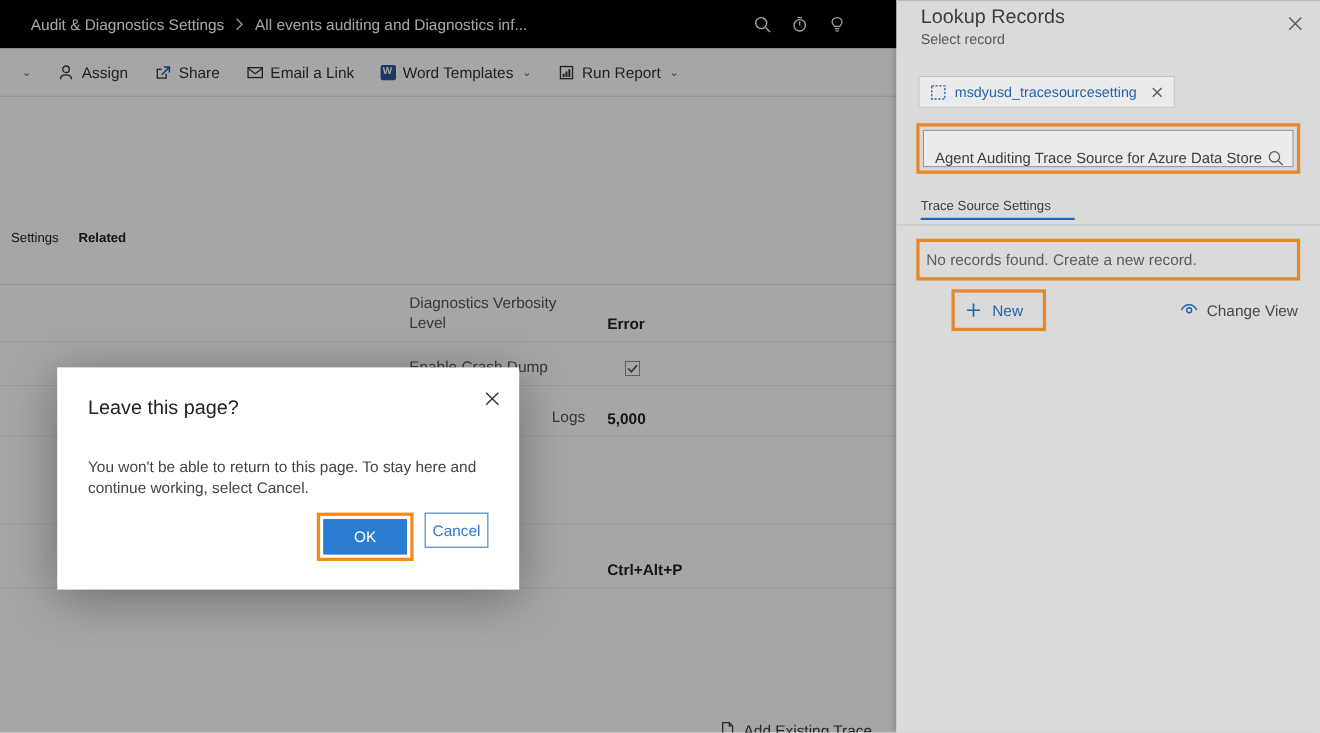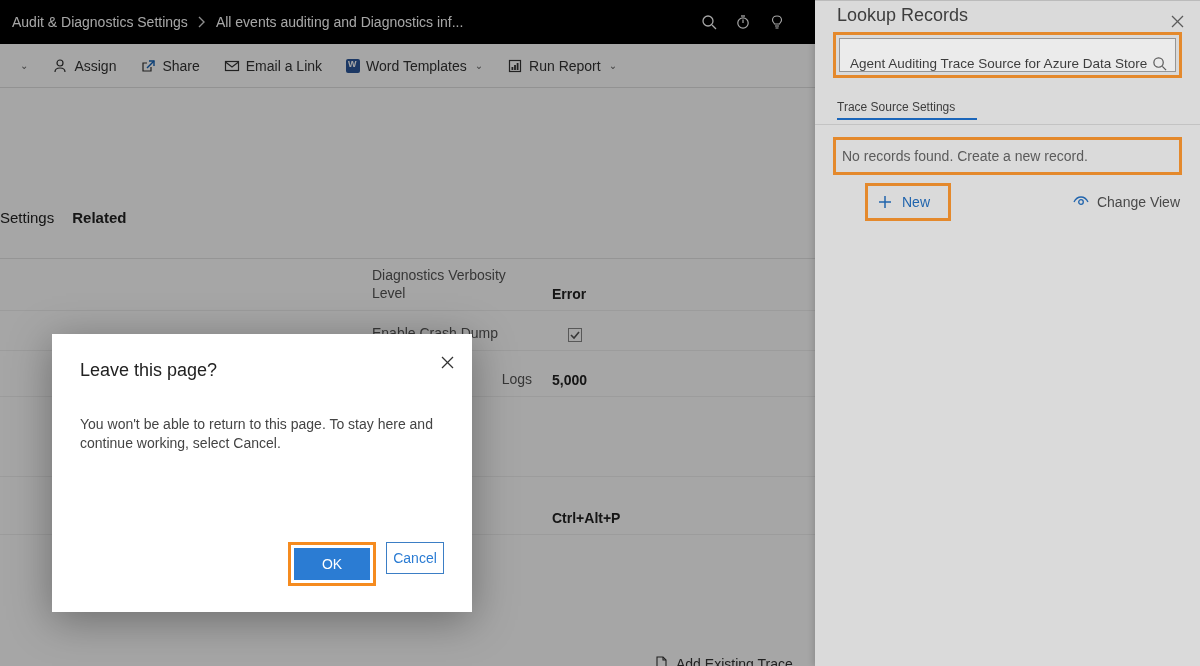--- a/index.html
+++ b/index.html
@@ -19,41 +19,41 @@
     width: 815px;
     height: 666px;
     background: #fff;
   }
   .top-bar {
     height: 44px;
     background: #000;
     color: #fff;
     display: flex;
     align-items: center;
-    padding: 0 12px;
+    padding: 0 28px;
     font-size: 14px;
   }
   .top-bar .crumb { white-space: nowrap; }
   .top-bar .chev { margin: 0 10px; opacity: 0.85; }
   .top-bar .spacer { flex: 1; }
   .top-bar .top-icon { width: 34px; text-align: center; font-size: 16px; }
   .cmd-bar {
     height: 44px;
     background: #fff;
     border-bottom: 1px solid #e1e1e1;
     display: flex;
     align-items: center;
     padding: 0 8px;
     gap: 4px;
   }
   .cmd-item { display: flex; align-items: center; gap: 6px; padding: 6px 10px; color: #333; font-size: 14px; cursor: pointer; }
   .cmd-item svg, .cmd-item .ic { width: 16px; height: 16px; display: inline-block; }
   .chev-down { font-size: 10px; color: #666; margin-left: 2px; }
   .content-body { padding-top: 68px; position: relative; height: calc(100% - 88px); }
-  .tabs { position: absolute; left: 0; top: 115px; display: flex; gap: 18px; padding-left: 0; font-size: 15px;}
+  .tabs { position: absolute; left: 0; top: 115px; display: flex; gap: 18px; padding-left: 10px; font-size: 12px;}
   .tab { padding: 6px 0; color: #222; }
   .form-area {
     position: absolute;
     left: 0; right: 0;
     top: 65px;
     border-top: 1px solid #e5e5e5;
   }
   .form-row { display: flex; border-bottom: 1px solid #f0f0f0; min-height: 46px; align-items: flex-end; }
   .form-label { width: 170px; padding: 8px 10px 8px 0; color: #555; margin-left: 372px; font-size: 14px; line-height: 1.25;}
   .form-value { padding: 8px 10px; font-weight: 600; color: #222; }
@@ -64,21 +64,21 @@
   
   .dim {
     position: absolute; left:0; top:0; width:815px; height:666px;
     background: rgba(0,0,0,0.35);
   }
 
   
   .dialog {
     position: absolute;
     left: 52px; top: 334px;
-    width: 420px; height: 278px;
+    width: 420px; height: 202px;
     background: #fff;
     box-shadow: 0 8px 40px rgba(0,0,0,0.35);
     padding: 26px 28px;
     display: flex; flex-direction: column;
   }
   .dialog-title { font-size: 18px; color: #222; font-weight: 400; }
   .dialog-close { position: absolute; right: 18px; top: 22px; cursor: pointer; color: #444; }
   .dialog-body { margin-top: 34px; color: #444; font-size: 14px; line-height: 1.35; max-width: 360px;}
   .dialog-buttons { margin-top: auto; display: flex; gap: 10px; justify-content: flex-start; padding-left: 208px;}
   .btn { width: 76px; height: 32px; display: flex; align-items:center; justify-content:center; font-size: 14px; cursor:pointer;}
@@ -272,28 +272,43 @@
     <div class="hl" style="padding:3px; display:inline-block;">
       <div class="btn btn-primary">OK</div>
     </div>
     <div class="btn btn-secondary">Cancel</div>
   </div>
 </div>
 
 <div class="right-panel">
   <div class="rp-header">
     <div class="rp-title">Lookup Records</div>
+    <div class="rp-sub">Select record</div>
     <div class="rp-close">
       <svg width="13" height="13" viewBox="0 0 13 13">
           <line x1="1" y1="1" x2="12" y2="12" stroke="#555" stroke-width="1.3"></line>
           <line x1="12" y1="1" x2="1" y2="12" stroke="#555" stroke-width="1.3"></line>
         </svg>
     </div>
   </div>
 
+  <div class="rp-chip-row">
+    <div class="rp-chip">
+      <svg width="14" height="14" viewBox="0 0 14 14">
+          <rect x="1" y="1" width="12" height="12" stroke="#1160b5" stroke-width="1.2" fill="none" stroke-dasharray="2 1.5"></rect>
+        </svg>
+      <span>msdyusd_tracesourcesetting</span>
+      <span class="chip-x">
+        <svg width="10" height="10" viewBox="0 0 10 10">
+            <line x1="1" y1="1" x2="9" y2="9" stroke="#555" stroke-width="1.3"></line>
+            <line x1="9" y1="1" x2="1" y2="9" stroke="#555" stroke-width="1.3"></line>
+          </svg>
+      </span>
+    </div>
+  </div>
 
   <div class="rp-search-wrap hl">
     <div class="rp-search">
       <input type="text" value="Agent Auditing Trace Source for Azure Data Store" style="">
       <span>
         <svg width="15" height="15" viewBox="0 0 16 16">
             <circle cx="7" cy="7" r="5" stroke="#555" stroke-width="1.3" fill="none"></circle>
             <line x1="11" y1="11" x2="15" y2="15" stroke="#555" stroke-width="1.3"></line>
           </svg>
       </span>

